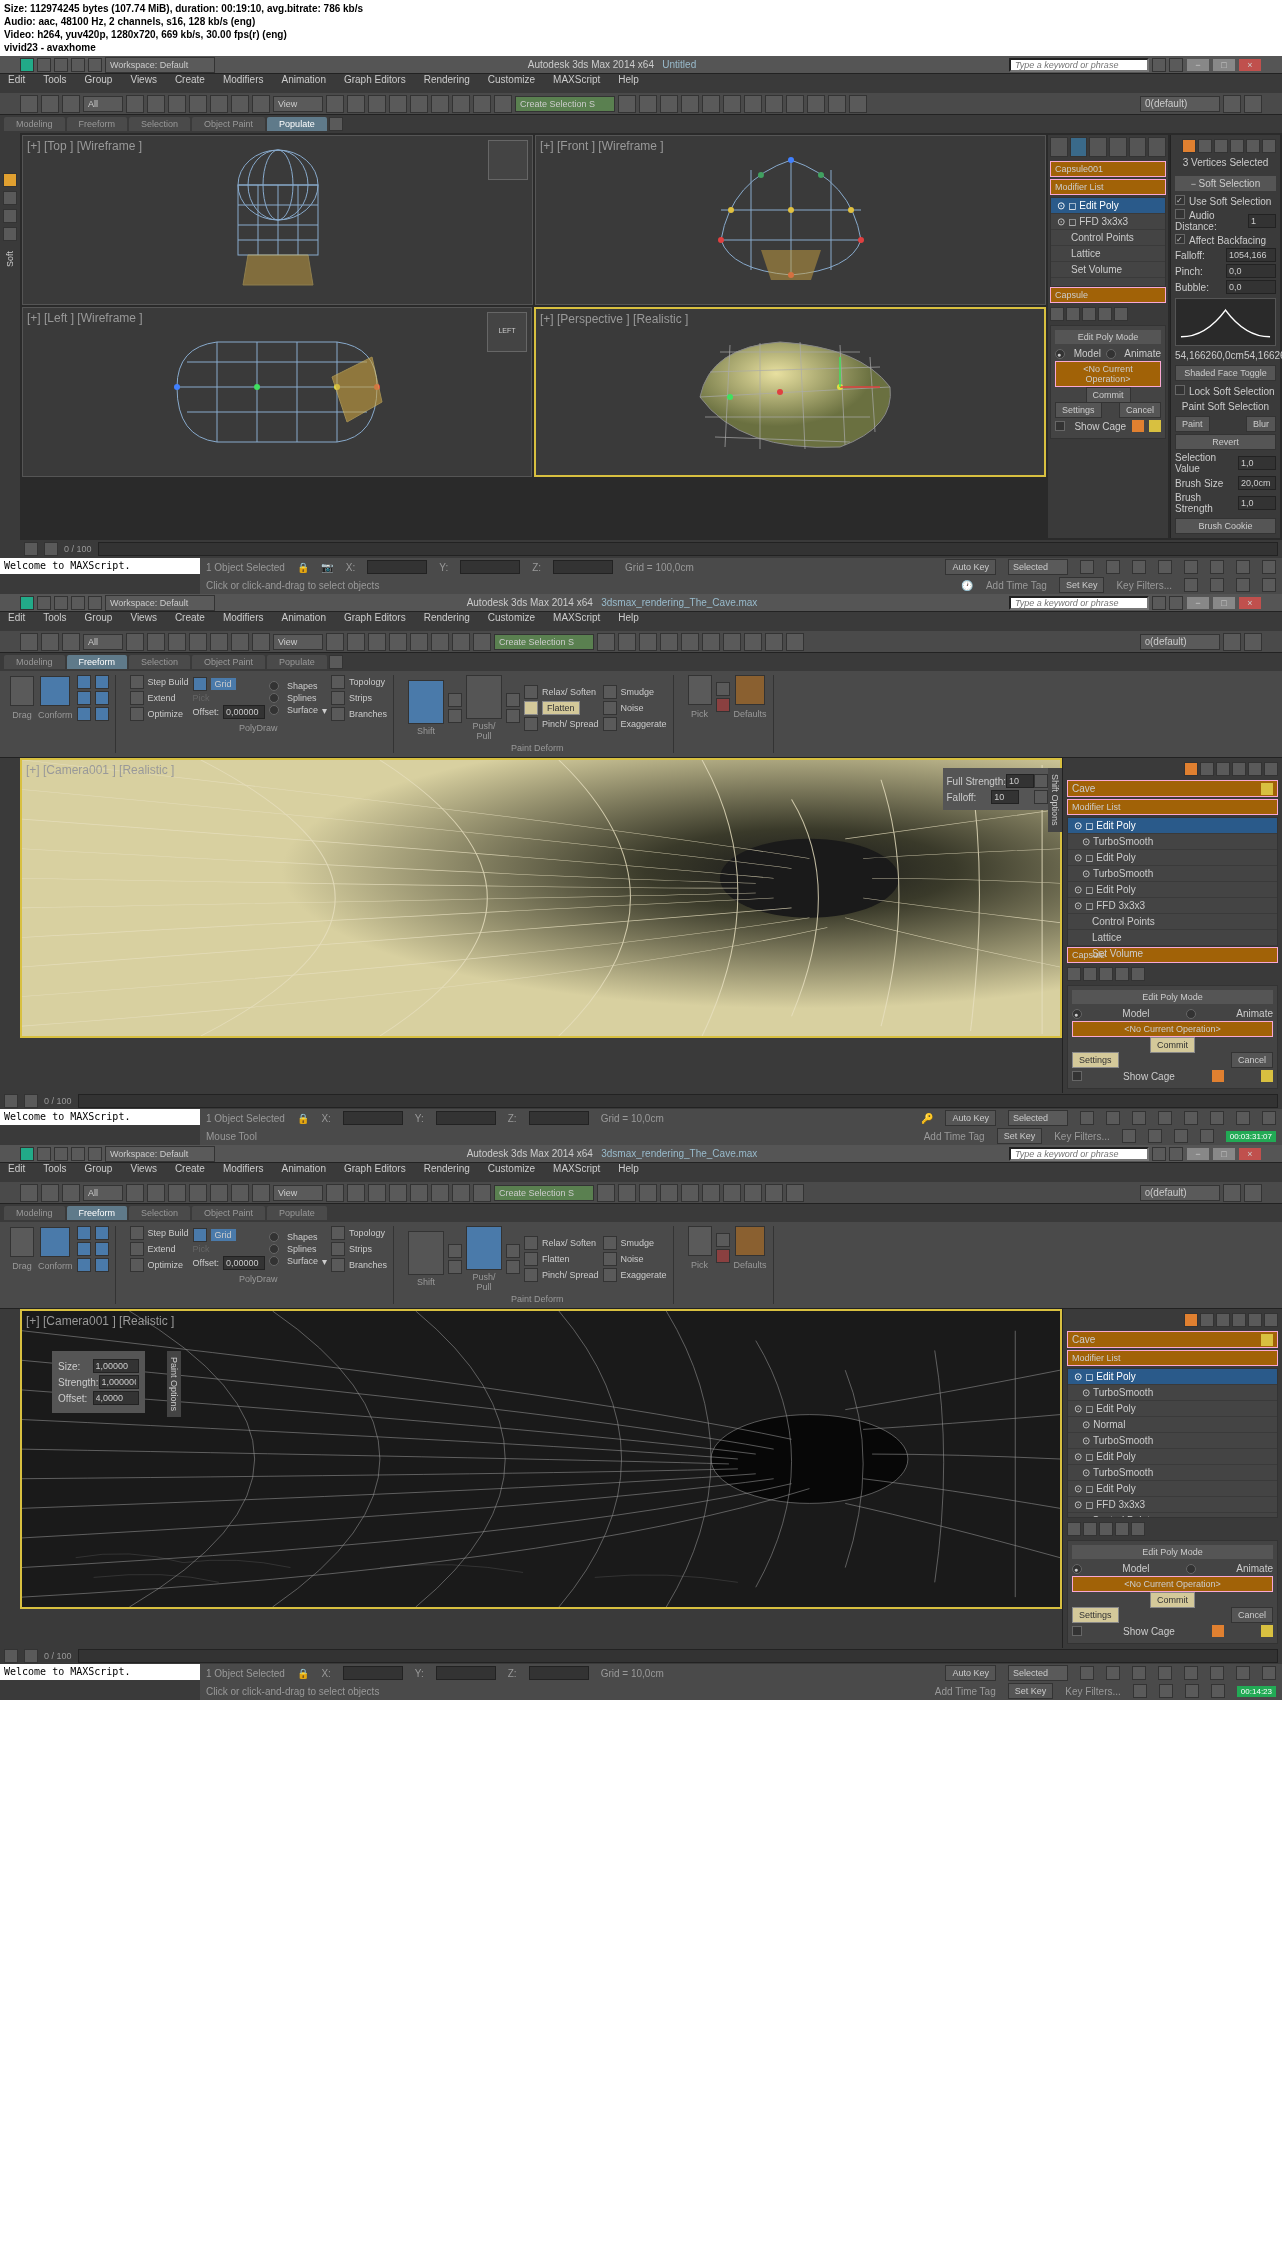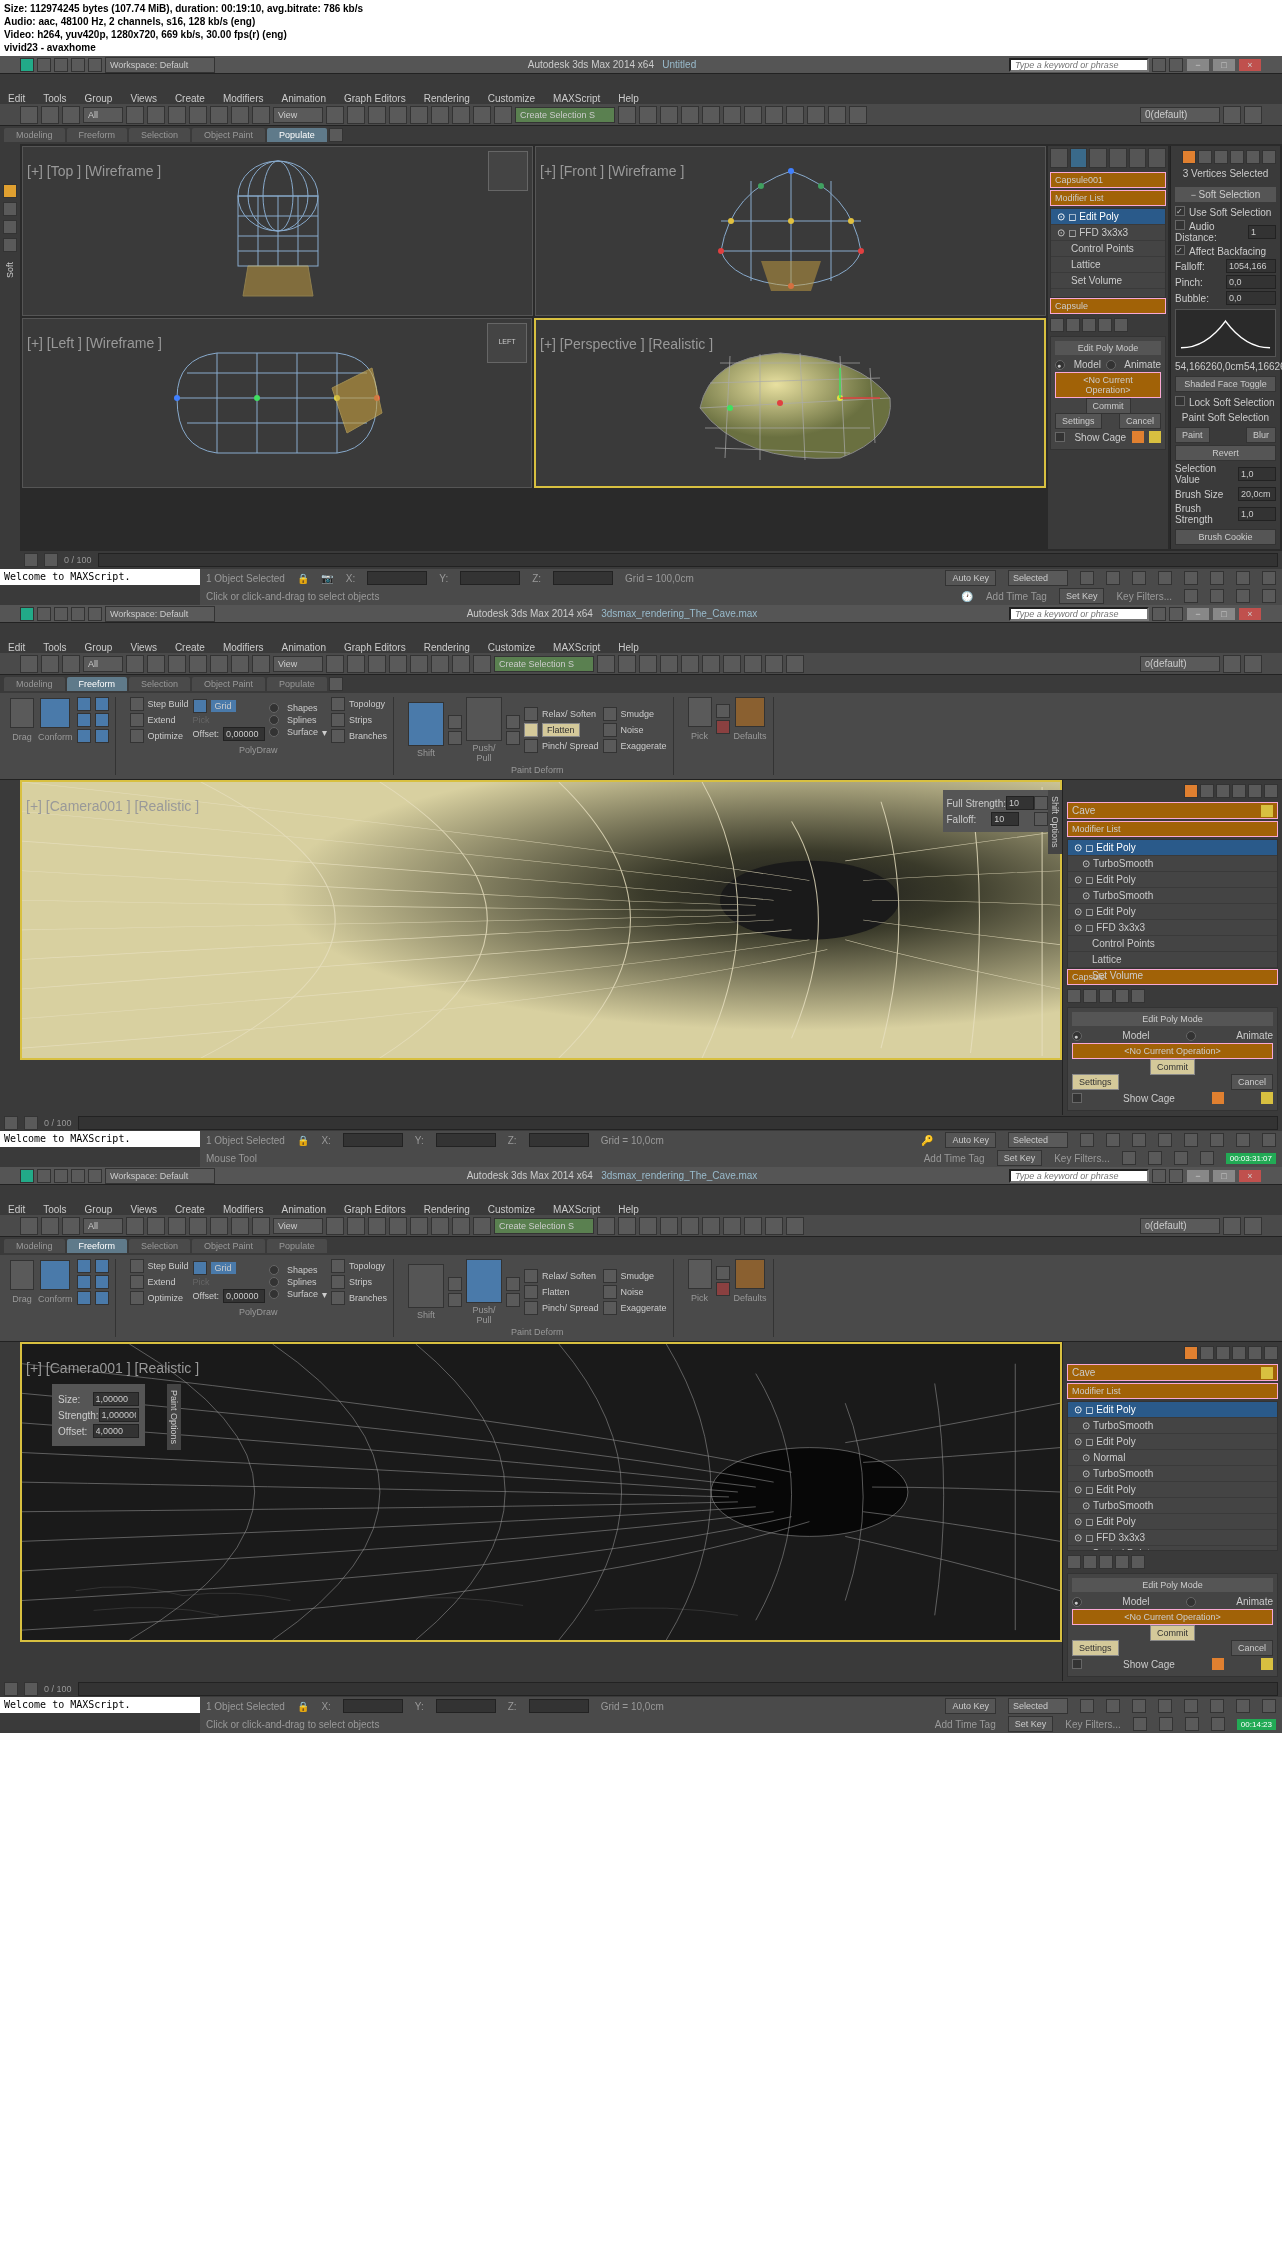--- a/index.html
+++ b/index.html
@@ -3,35 +3,35 @@
 <meta charset="utf-8">
 <style>
 *{margin:0;padding:0;box-sizing:border-box;font-family:Tahoma,Arial,sans-serif;font-size:10px}
 body{background:#fff;width:1282px}
 .header-text{padding:2px 4px;font-family:Arial;font-weight:bold;color:#000;background:#fff;line-height:1.3}
 .app-window{background:#3a3a3a;color:#ccc;position:relative}
 .win-btns{display:flex;gap:2px}
 .win-btn{width:24px;height:14px;background:#888;border:1px solid #555;text-align:center;line-height:12px;font-size:9px}
 .win-btn.close{background:#c0504d}
 .search-box{background:#fff;color:#888;padding:1px 4px;font-style:italic;width:140px;height:14px;font-size:9px}
-.menubar{background:#3a3a3a;height:30px;display:flex;align-items:flex-end;padding:0 8px;gap:18px;color:#ccc;font-size:10px}
+.menubar{background:#3a3a3a;height:19px;display:flex;align-items:flex-start;padding:0 8px;gap:18px;color:#ccc;font-size:10px}
 .menubar span{cursor:pointer}
 .toolbar{background:#4a4a4a;height:22px;display:flex;align-items:center;padding:0 20px;gap:3px;border-bottom:1px solid #222}
 .tbtn{width:18px;height:18px;background:#5a5a5a;border:1px solid #333;display:inline-block}
 .tbtn.sm{width:14px;height:14px}
 .dropdown{background:#5a5a5a;border:1px solid #333;padding:1px 4px;color:#ccc;font-size:9px;height:16px;display:flex;align-items:center}
 .green-drop{background:#5a8050}
 .tabs{background:#3a3a3a;height:18px;display:flex;align-items:center;gap:2px;padding:0 4px}
 .tab{padding:2px 12px;background:#4a4a4a;color:#999;font-size:9px;border-radius:2px 2px 0 0}
 .tab.active{background:#5f7a8a;color:#fff}
 .subtoolbar{background:#4a4a4a;height:16px;display:flex;align-items:center;padding:0 8px;gap:12px;font-size:9px;color:#999}
 .viewports{display:flex;background:#2a2a2a;padding:2px;gap:2px}
 .vp-left{display:flex;flex-direction:column;gap:2px;flex:1}
 .viewport{background:#3a3a3a;border:1px solid #555;position:relative;overflow:hidden}
-.vp-label{position:absolute;top:16px;left:4px;color:#999;font-size:14px;z-index:2}
+.vp-label{position:absolute;top:3px;left:4px;color:#999;font-size:12px;z-index:2}
 .vp-gizmo{position:absolute;top:4px;right:4px;width:40px;height:40px;border:1px solid #666;background:#444}
 .wire-shape{position:absolute;top:50%;left:50%;transform:translate(-50%,-50%)}
 .side-panel{width:220px;background:#3a3a3a;border-left:1px solid #222;padding:4px;font-size:9px;color:#ccc}
 .panel-icons{display:flex;gap:2px;margin-bottom:4px}
 .panel-icons div{width:22px;height:20px;background:#555;border:1px solid #333}
 .panel-dd{background:#a16207;border:1px solid #f9a8d4;padding:2px 4px;margin-bottom:2px;font-size:9px}
 .mod-list{background:#444;border:1px solid #333;font-size:9px}
 .mod-list div{padding:2px 6px;border-bottom:1px solid #3a3a3a}
 .mod-list .selected{background:#2a5a8a;color:#fff}
 .panel-section{background:#444;border:1px solid #333;margin-top:4px;padding:4px}

